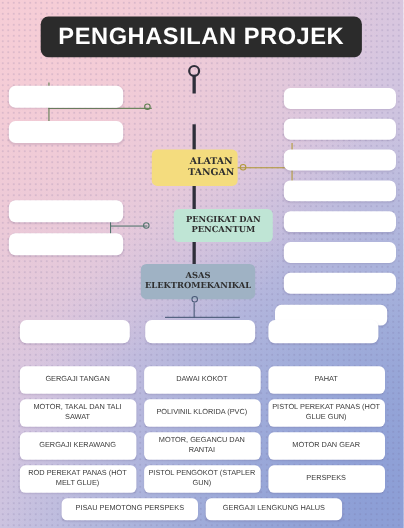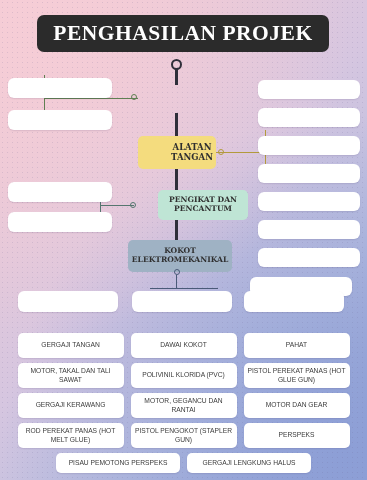--- a/index.html
+++ b/index.html
@@ -28,21 +28,21 @@
   .title-bar {
     position: absolute;
     left: 37px; top: 15px;
     width: 292px; height: 37px;
     background: #2b2b2b;
     border-radius: 7px;
     display: flex; align-items: center; justify-content: center;
   }
   .title-text {
     color: #ffffff;
-    font-family: Liberation Serif, serif;
+    font-family: Liberation Sans, sans-serif;
     font-weight: bold;
     font-size: 21.5px;
     letter-spacing: 0.5px;
     white-space: nowrap;
   }
 
   
   .node {
     position: absolute;
     display: flex; align-items: center; justify-content: center;
@@ -119,21 +119,21 @@
   <div class="conn v-main" style="left:175px; top:169px; height:21px;"></div>
   <div class="conn v-main" style="left:175px; top:220px; height:20px;"></div>
 
   <div class="node n-alatan">
     <span>ALATAN TANGAN</span>
   </div>
   <div class="node n-pengikat">
     <span>PENGIKAT DAN PENCANTUM</span>
   </div>
   <div class="node n-asas">
-    <span>KOKOT ELEKTROMEKANIKAL</span>
+    <span>ASAS ELEKTROMEKANIKAL</span>
   </div>
 
   <div class="conn h-line" style="left:44px; top:98px; width:94px; background:#5f7f52;"></div>
   <div class="conn" style="left:44px; top:75px; width:1.4px; height:46px; background:#5f7f52;"></div>
   <div class="stem-cap" style="left:131px; top:94px; width:6px; height:6px; border-width:1.4px; border-color:#5f7f52;"></div>
 
   <div class="conn h-line" style="left:216px; top:152px; width:50px; background:#b29a3c;"></div>
   <div class="conn" style="left:265px; top:130px; width:1.4px; height:45px; background:#b29a3c;"></div>
   <div class="stem-cap" style="left:218px; top:149px; width:6px; height:6px; border-width:1.4px; border-color:#b29a3c;"></div>
 

